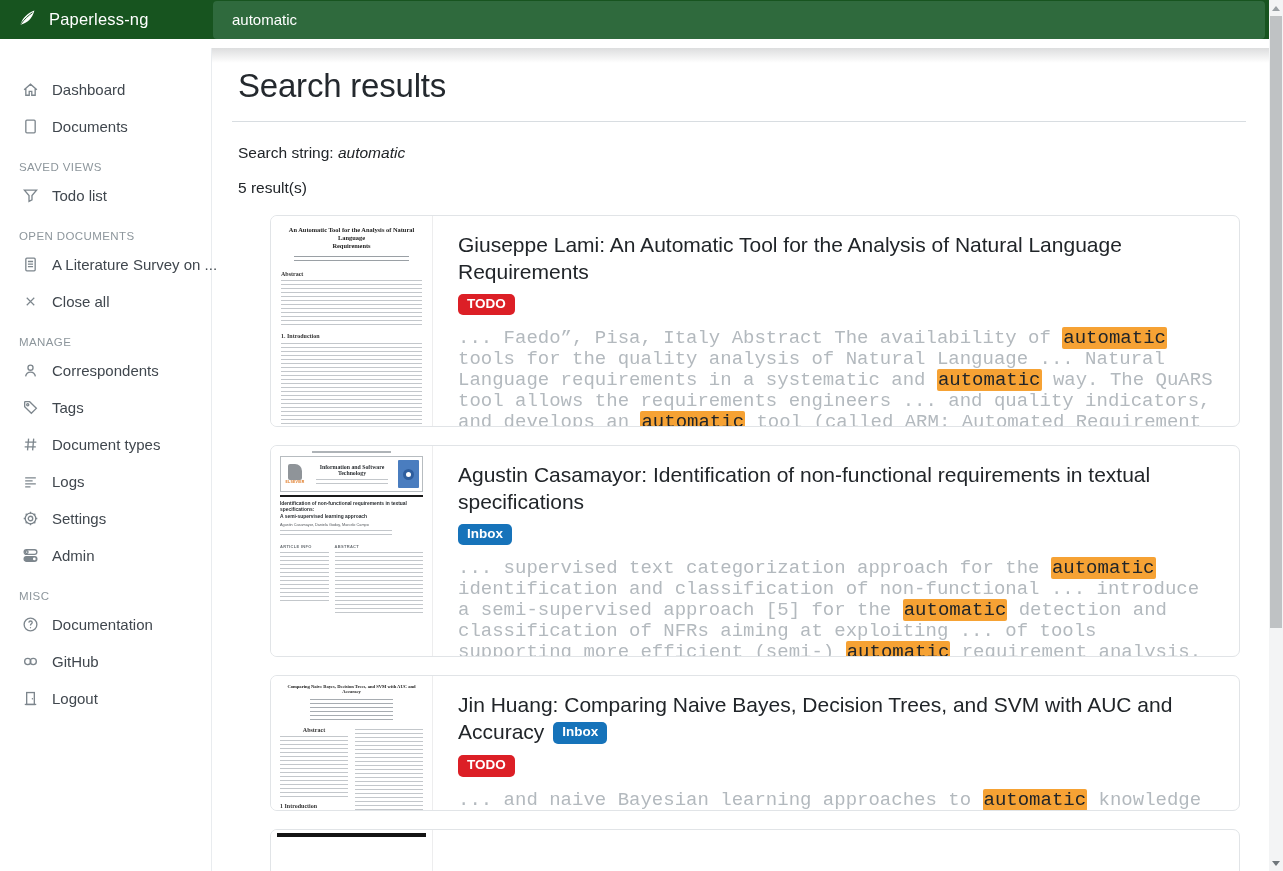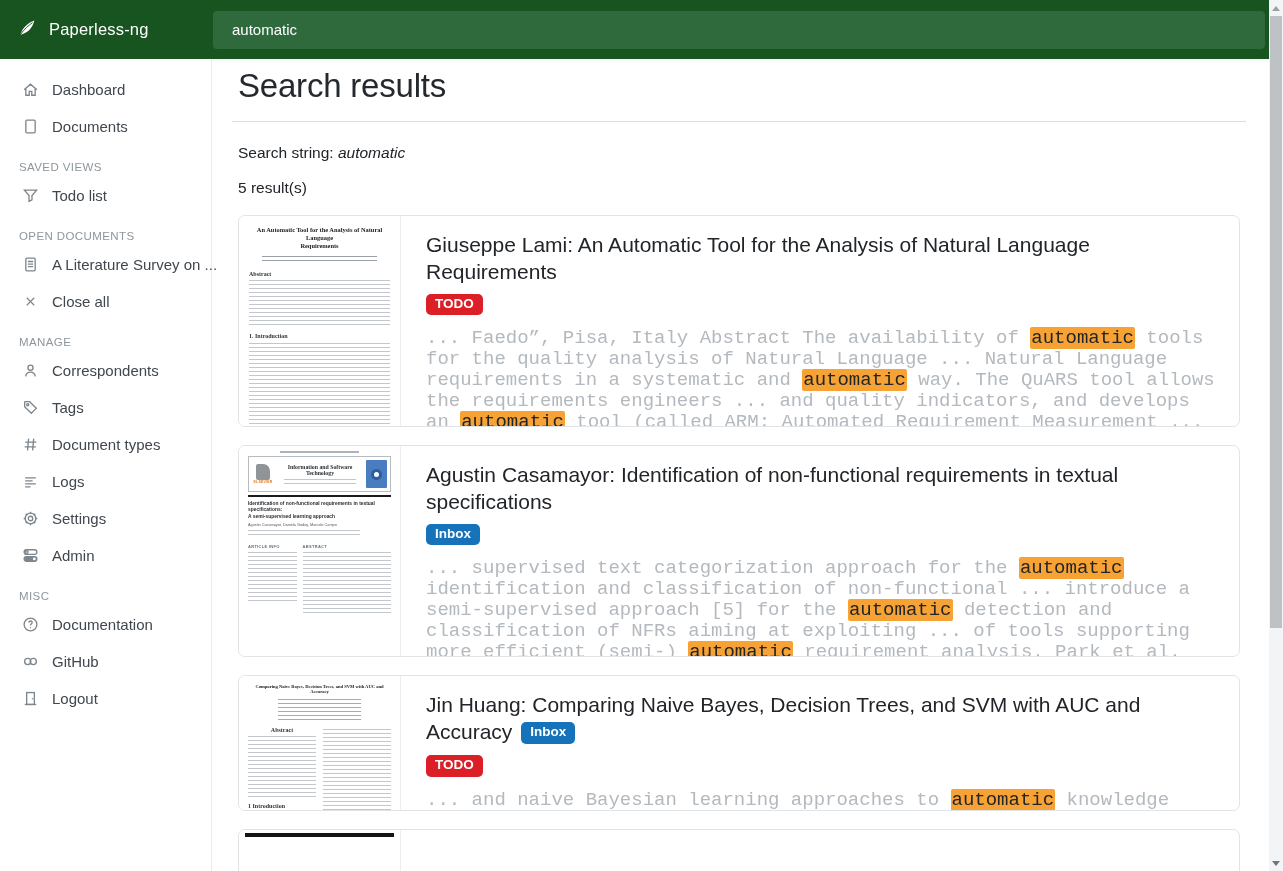--- a/index.html
+++ b/index.html
@@ -1,20 +1,20 @@
 <!DOCTYPE html>
 <html style="--green: #17541f; --hl: #f6a234; --todo: #dc1f26; --inbox: #1673ba;"><head>
 <meta charset="utf-8">
 <style>
   * { margin:0; padding:0; box-sizing:border-box; }
   html,body { width:1283px; height:871px; overflow:hidden; background:#fff;
               font-family:"Liberation Sans", sans-serif; }
 
   
-  .navbar { position:absolute; top:0; left:0; width:1269px; height:59px;
+  .navbar { position:absolute; top:0; left:0; width:1269px; height:39px;
             background:var(--green,#17541f); z-index:30; display:flex; align-items:center; }
   .brand { width:212px; display:flex; align-items:center; gap:11px; padding-left:17px; flex:none; }
   .brand-title { color:#fff; font-size:16.5px; font-weight:500; letter-spacing:.2px; }
   .search-input { flex:1; height:38px; margin:0 4px 0 1px; background:#2f6a3d; border:none;
                   border-radius:4px; color:#fff; font-size:15px; padding-left:19px;
                   font-family:"Liberation Sans", sans-serif; outline:none; }
 
   .top-shadow { position:absolute; top:48px; left:0; width:1269px; height:15px;
                 background:linear-gradient(rgba(40,45,50,.16), rgba(40,45,50,0)); z-index:20; pointer-events:none; }
 
@@ -31,21 +31,21 @@
   .main { position:absolute; top:48px; left:213px; width:1056px; height:823px;
           overflow:hidden; padding:0 29px 0 25px; background:#fff; }
   .page-title { font-size:33px; font-weight:400; color:#24292e; margin-top:19px; letter-spacing:-.2px; }
   .divider { border:none; border-top:1px solid #d8dde1; margin:16px -6px 0 -6px; }
   .search-line { margin-top:22px; font-size:15.5px; color:#212529; }
   .search-line i { font-style:italic; }
   .result-count { margin-top:17px; font-size:15.5px; color:#212529; }
 
   
   .result-card { display:flex; border:1px solid #e1e4e7; border-radius:7px; background:#fff;
-                 margin-top:18px; overflow:hidden; }
+                 margin-top:18px; overflow:hidden;margin-left:32px; }
   .rc-1, .rc-2 { height:212px; }
   .rc-3 { height:136px; }
   .rc-4 { height:140px; }
   .card-body { flex:1; padding:15px 24px 12px 25px; display:flex; flex-direction:column; min-width:0; }
   .card-title a { font-size:21px; color:#212529; text-decoration:none; line-height:1.3; }
   .badge { display:inline-block; font-size:13.5px; font-weight:700; color:#fff; padding:3px 9px 4px;
            border-radius:5px; line-height:1.1; }
   .badge.todo { background:var(--todo,#dc1f26); }
   .badge.inbox { background:var(--inbox,#1673ba); }
   .badge.inline { margin-left:9px; transform:translateY(-3px); }

